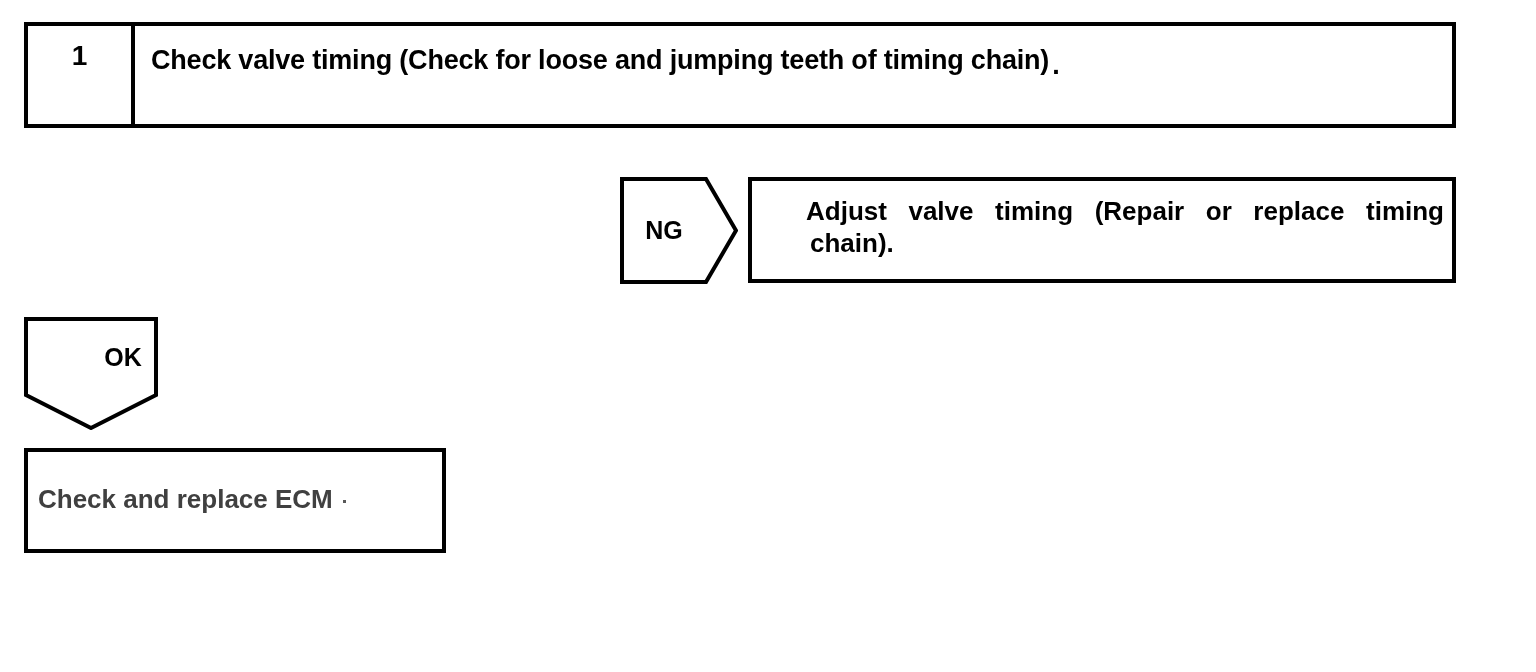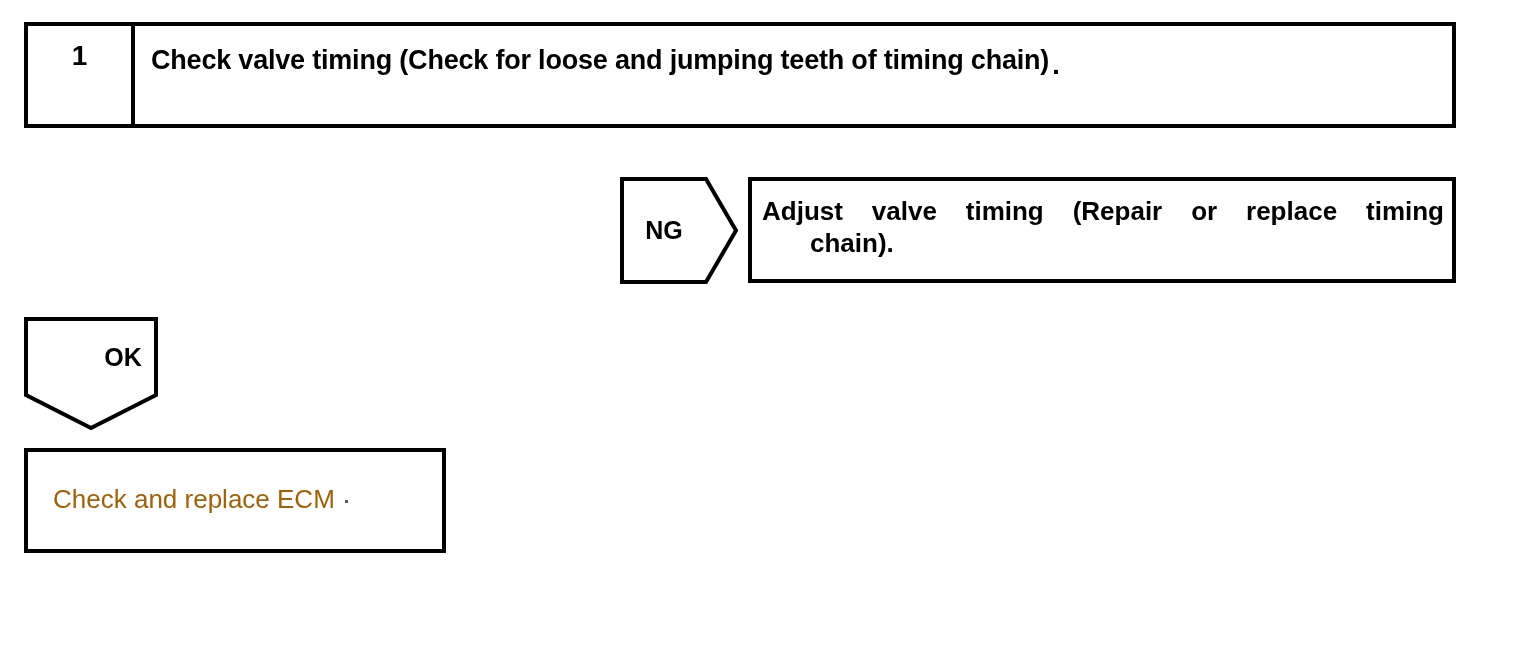--- a/index.html
+++ b/index.html
@@ -118,20 +118,21 @@
     color: #000000;
     line-height: 1.22;
     text-align: justify;
     text-align-last: left;
   }
   .ng-box-text .line1 {
     display: block;
     text-align: justify;
     text-align-last: justify;
     white-space: pre;
+    margin-left: 44px;
   }
   .ng-box-text .line2 {
     display: block;
     white-space: pre;
     margin-left: 48px;
   }
 
   
   .ok-arrow {
     position: absolute;
@@ -164,25 +165,25 @@
     left: 24px;
     top: 448px;
     width: 422px;
     height: 105px;
     border: 4px solid #000000;
     box-sizing: border-box;
     background: #ffffff;
   }
   .ecm-text {
     position: absolute;
-    left: 25px;
+    left: 10px;
     top: 33px;
     font-size: 26px;
-    font-weight: normal;
-    color: #a16207;
+    font-weight: bold;
+    color: #404040;
     line-height: 1.1;
     white-space: nowrap;
   }
   .faint-dot {
     display: inline-block;
     width: 3px;
     height: 3px;
     background: #000000;
     vertical-align: middle;
     margin-left: 10px;

